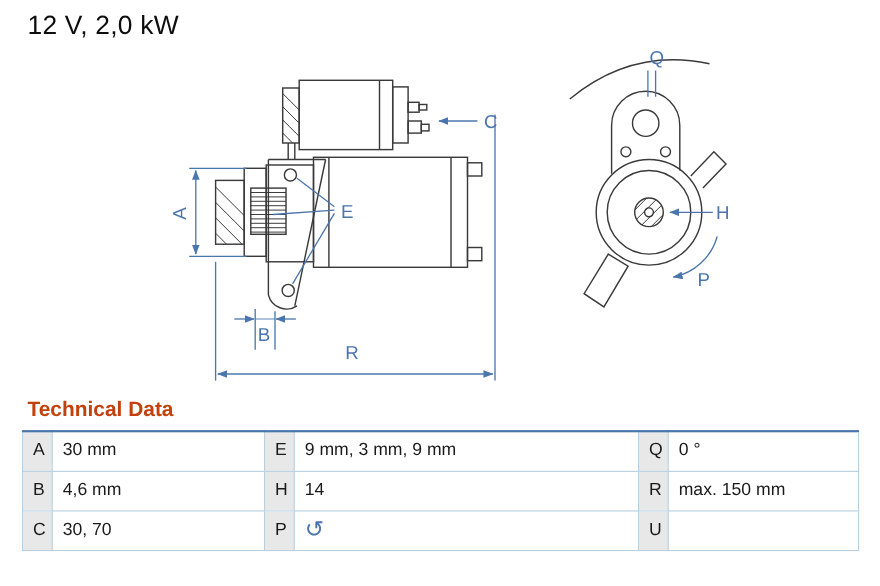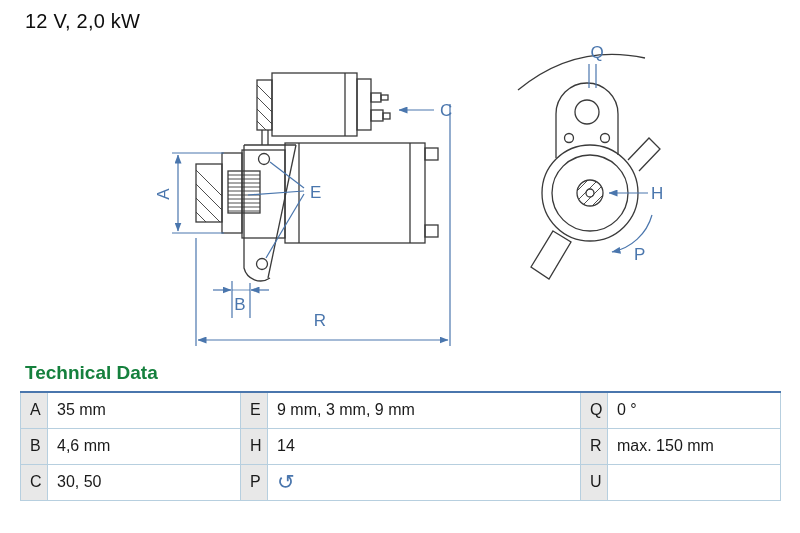--- a/index.html
+++ b/index.html
@@ -3,26 +3,26 @@
 <meta charset="utf-8">
 <style>
   * { margin:0; padding:0; box-sizing:border-box; }
   html,body { background:#ffffff; }
   body {
     width:800px; height:533px; position:relative; overflow:hidden;
     font-family:"Liberation Sans","DejaVu Sans",sans-serif; color:#111;
   }
   .title {
     position:absolute; left:25px; top:10px;
-    font-size:20px; font-weight:500; letter-spacing:.2px; color:#0d0d0d;
+    font-size:24px; font-weight:500; letter-spacing:.2px; color:#0d0d0d;
   }
   .drawing { position:absolute; left:0; top:38px; }
   .td-heading {
     position:absolute; left:25px; top:362px;
-    font-size:19px; font-weight:700; color:#15803d;
+    font-size:19px; font-weight:700; color:#c2410c;
   }
   .table-wrap { position:absolute; left:20px; top:391px; width:760px; }
   table.tech {
     width:760px; border-collapse:collapse; table-layout:fixed;
     border-top:2px solid #4A76AD;
   }
   table.tech td {
     border:1px solid #b7cfdf; height:36px; vertical-align:middle;
     font-size:16px; color:#1a1a1a; padding:0 6px 0 9px;
     white-space:nowrap; overflow:hidden;
@@ -210,37 +210,37 @@
       <col style="width:27px">
         <col style="width:193px">
       <col style="width:27px">
         <col style="width:313px">
       <col style="width:27px">
         <col style="width:173px">
     </colgroup>
     <tbody>
       <tr>
         <td class="k">A</td>
-        <td class="v">35 mm</td>
+        <td class="v">30 mm</td>
         <td class="k">E</td>
         <td class="v">9 mm, 3 mm, 9 mm</td>
         <td class="k">Q</td>
         <td class="v">0 °</td>
       </tr>
       <tr>
         <td class="k">B</td>
         <td class="v">4,6 mm</td>
         <td class="k">H</td>
         <td class="v">14</td>
         <td class="k">R</td>
         <td class="v">max. 150 mm</td>
       </tr>
       <tr>
         <td class="k">C</td>
-        <td class="v">30, 50</td>
+        <td class="v">30, 70</td>
         <td class="k">P</td>
         <td class="v">
           <span class="rot">↺</span>
         </td>
         <td class="k">U</td>
         <td class="v"></td>
       </tr>
     </tbody>
   </table>
 </div>

